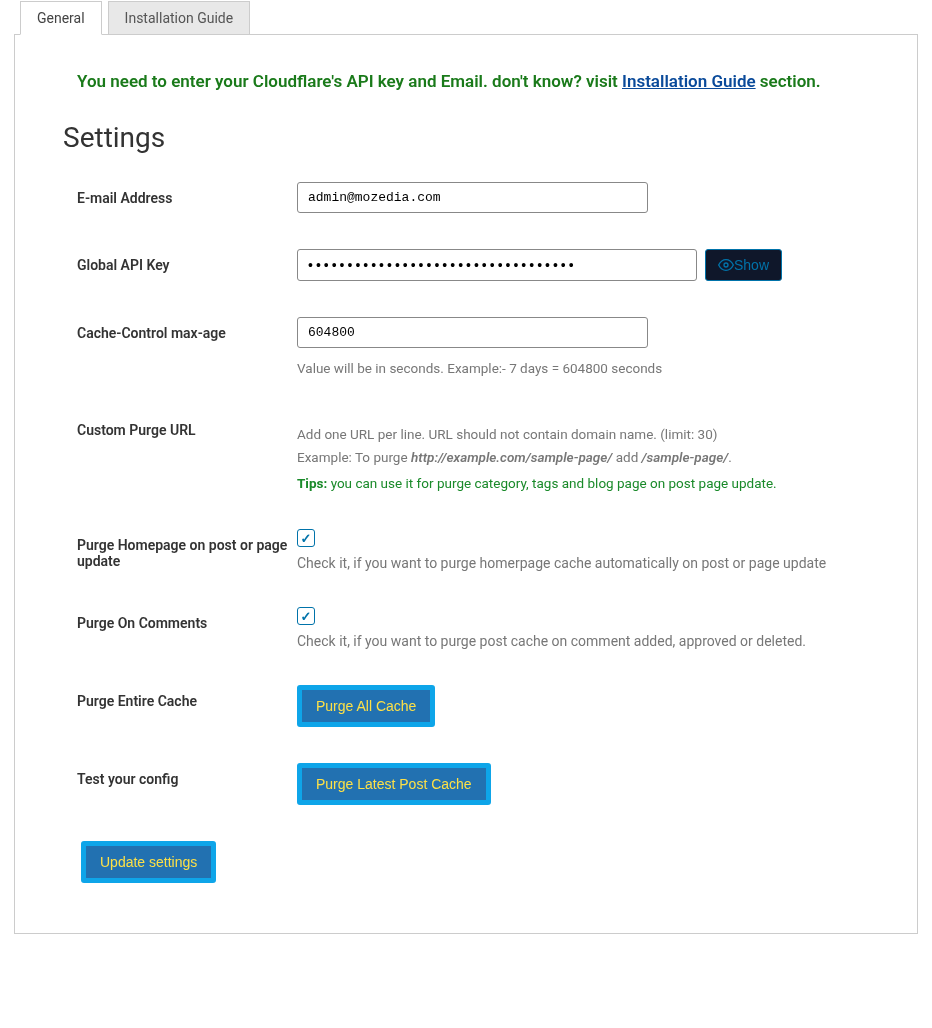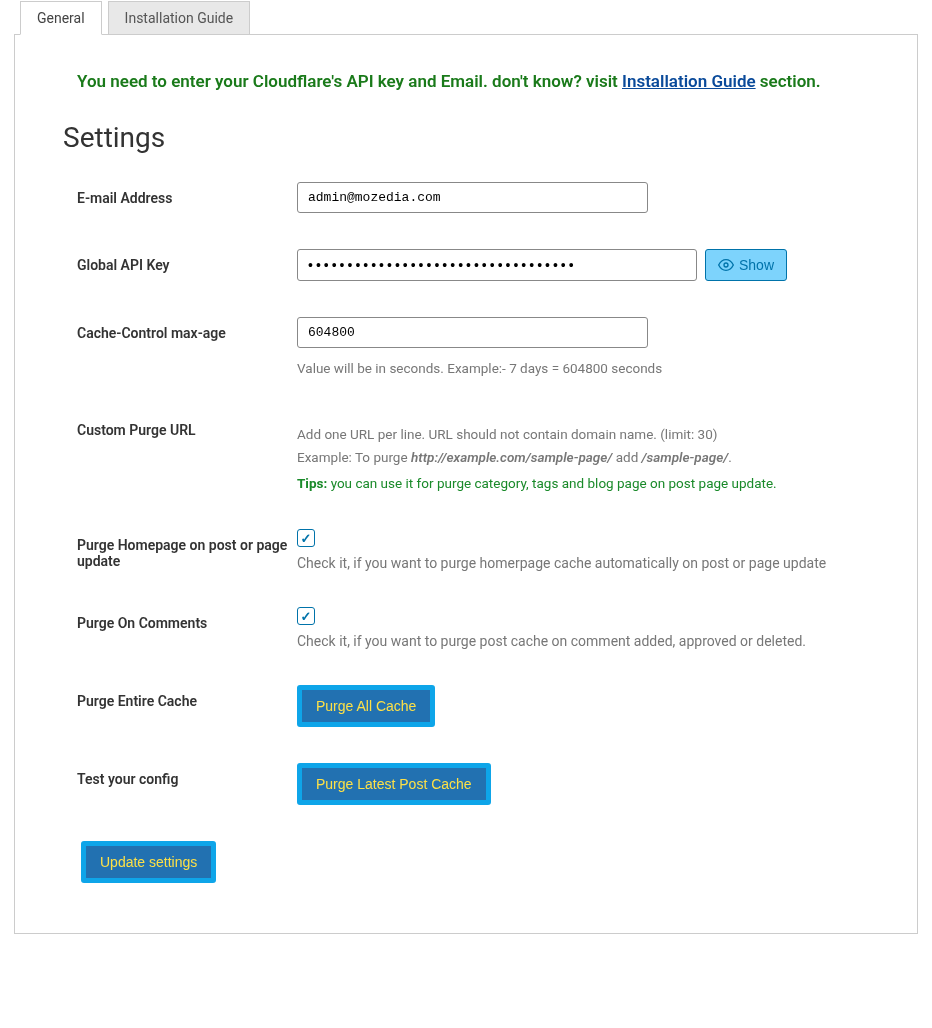--- a/index.html
+++ b/index.html
@@ -85,24 +85,23 @@
       width: 548px;
       height: 108px;
       resize: both;
       font-family: -apple-system, sans-serif;
       line-height: 1.4;
     }
     .pw-wrap { display: flex; gap: 8px; align-items: center; }
     .show-btn {
       display: inline-flex;
       align-items: center;
-      gap: 5px;
       padding: 7px 12px;
       border: 1px solid #0073aa;
-      background: #7dd3fc;
+      background: #0f172a;
       color: #0073aa;
       border-radius: 3px;
       cursor: pointer;
       font-size: 14px;
     }
     .eye-icon {
       width: 16px; height: 16px;
       display: inline-block;
     }
     .hint {

